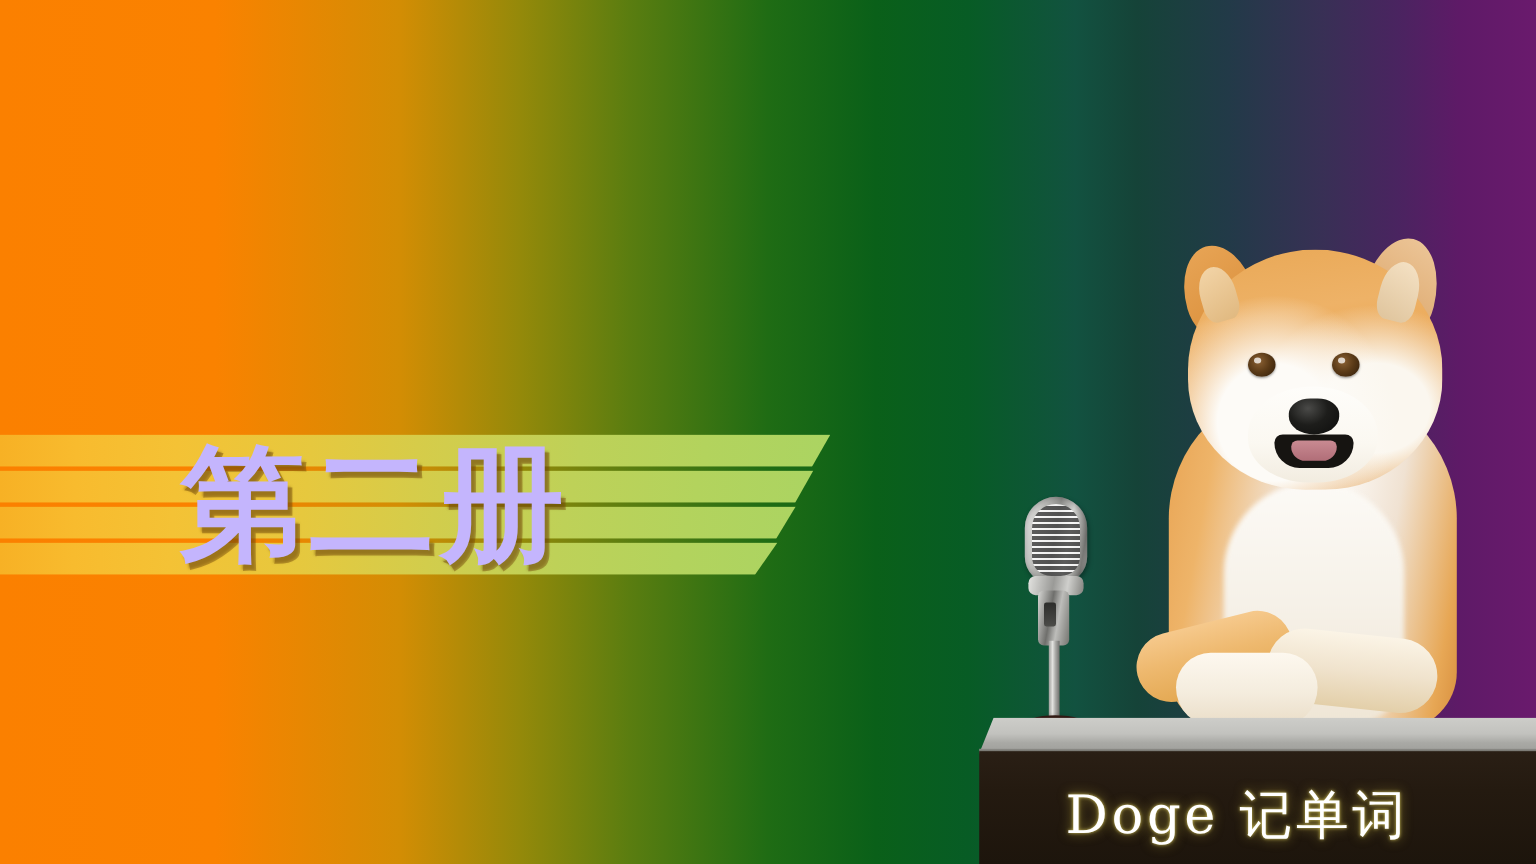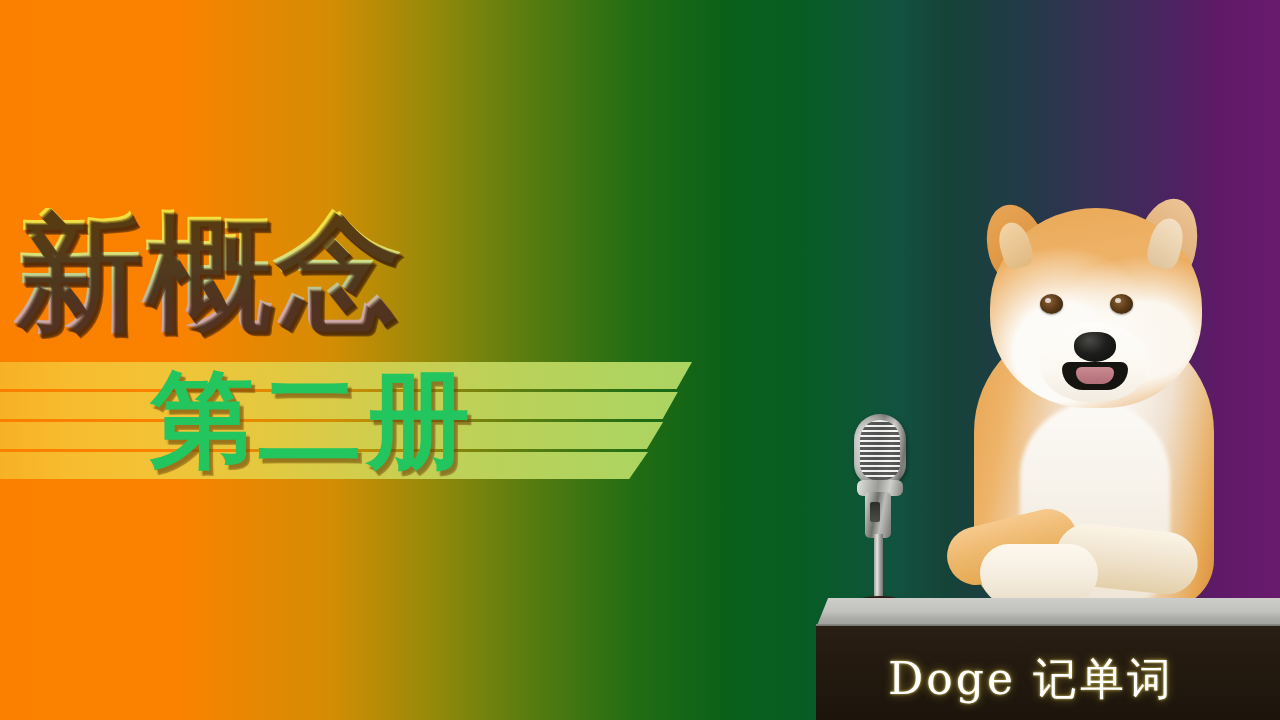--- a/index.html
+++ b/index.html
@@ -97,21 +97,21 @@
   .stripe.s4 { top:90px; width:670px; clip-path:polygon(0 0, 97.6% 0, 94.8% 100%, 0 100%); }
 
   .subtitle {
     position:absolute;
     left:150px; top:366px;
     font-family:"DejaVu Sans","Liberation Sans",sans-serif;
     font-weight:700;
     font-size:104px;
     line-height:1.05;
     letter-spacing:4px;
-    color:#22c55e;
+    color:#c4b5fd;
     white-space:nowrap;
     text-shadow:
       4px 5px 0 rgba(120,78,10,.45),
       3px 4px 2px rgba(90,55,5,.35);
   }
 
   
   .desk-top {
     position:absolute;
     left:816px; top:598px;
@@ -317,21 +317,20 @@
   }
 </style>
 </head>
 <body>
 
 <div id="stage">
 
   <div class="bg"></div>
 
   <div class="title-wrap">
-    <span class="title title-a">新概念</span>
   </div>
 
   <div class="banner">
     <div class="stripe s1"></div>
     <div class="stripe s2"></div>
     <div class="stripe s3"></div>
     <div class="stripe s4"></div>
   </div>
   <div class="subtitle">第二册</div>
 

